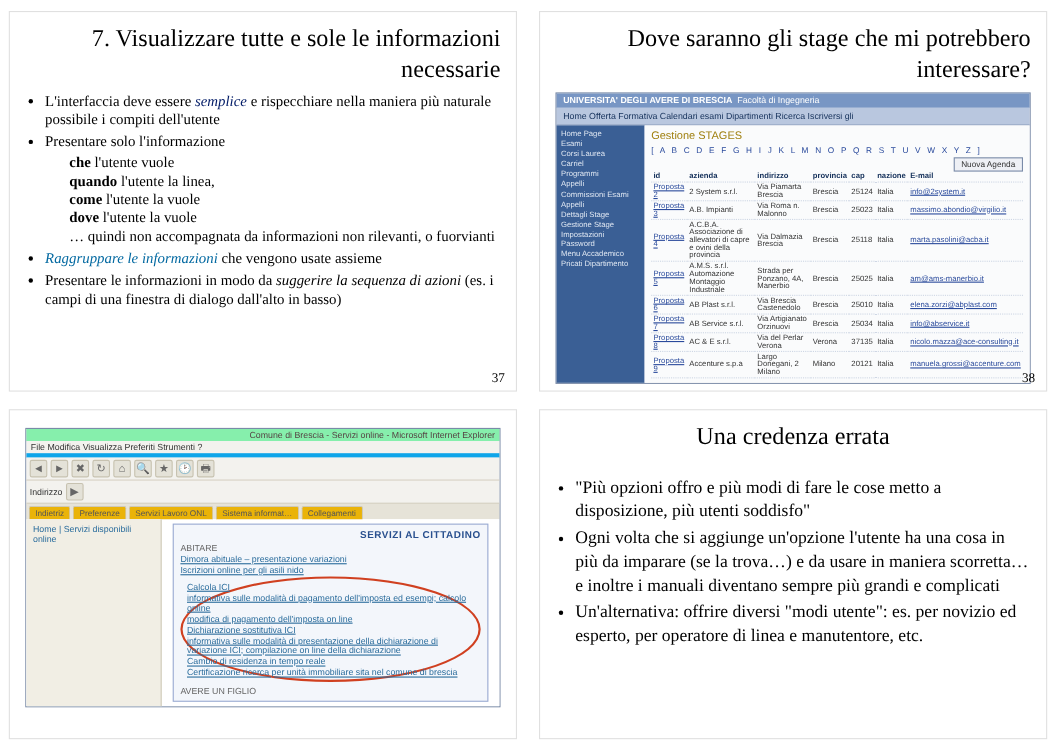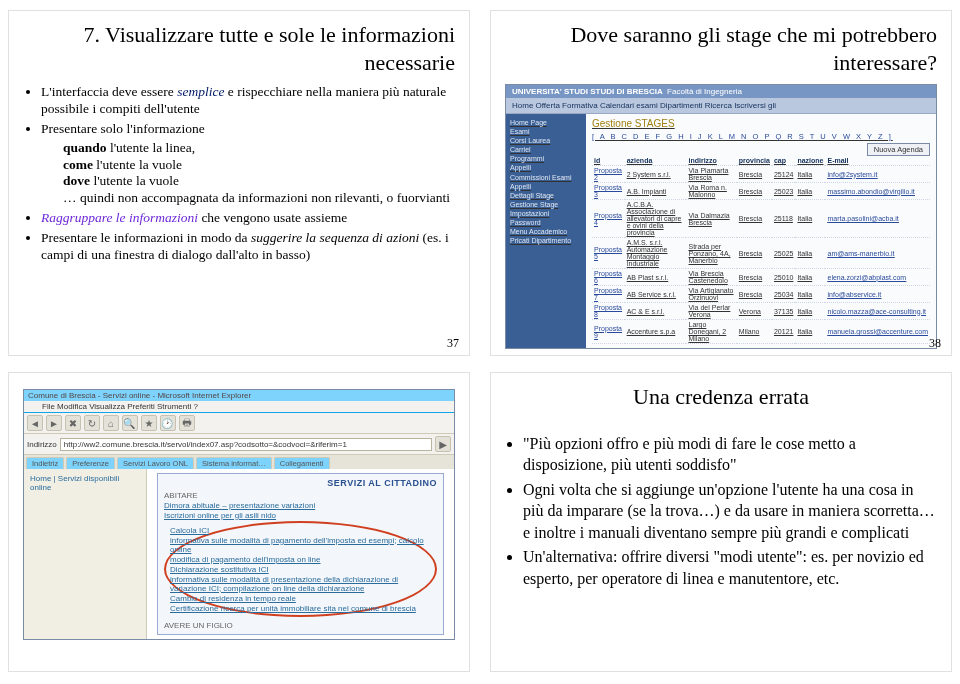--- a/index.html
+++ b/index.html
@@ -65,21 +65,21 @@
     padding: 2px 6px;
     font-size: 8px;
   }
   .ss38 .topbar3 {
     background: #b9c7df;
     padding: 3px 6px;
     color: #14305a;
     font-size: 8px;
     border-bottom: 1px solid #98a8c4;
   }
-  .ss38 .body { display: flex; text-decoration: underline; }
+  .ss38 .body { display: flex; }
   .ss38 .side {
     width: 72px;
     background: #3a5f95;
     color: #dfe7f2;
     font-size: 7px;
     line-height: 1.3;
     padding: 4px 4px;
   }
   .ss38 .main { flex: 1; padding: 4px 6px; background:#fafbfc; }
   .ss38 .main .title { font-size: 10px; color:#a08010; margin-bottom:3px;}
@@ -97,49 +97,50 @@
   .ss38 th { color:#14305a; font-weight:700; }
   .ss38 td a { color:#2a4a9c; text-decoration:underline; }
   .ss38 .email { color:#2a4a9c; text-decoration:underline; }
   
   .ss39 {
     font-family: Arial, sans-serif;
     font-size: 8px;
     color:#333;
   }
   .ss39 .ttl {
-    background:#7dd3fc;
+    background:#86efac;
     color:#544;
     padding:1px 4px;
     font-size:8px;
+    text-align:right;
   }
   .ss39 .menubar {
     background:#f3f2ee;
-    padding:1px 18px;
+    padding:1px 4px;
     font-size:8px;
-    border-bottom:1px solid #0ea5e9;
+    border-bottom:4px solid #0ea5e9;
   }
   .ss39 .toolbar {
     display:flex;
     align-items:center;
     gap:3px;
     padding:2px 3px;
     background:#f3f2ee;
     border-bottom:1px solid #cfc9b8;
   }
   .ss39 .icon {
     width:14px;height:14px;
     display:inline-flex;align-items:center;justify-content:center;
     background:#e4e2d8;border:1px solid #c7c2b0;border-radius:2px;
     font-size:10px;color:#666;
   }
   .ss39 .addr { flex:1; border:1px solid #b9b4a0; background:#fff; padding:1px 3px; font-size:8px;}
   .ss39 .tabs { display:flex; gap:2px; background:#e6e3d8; padding:2px 2px 0 2px; }
   .ss39 .tab {
-    background:#7dd3fc; border:1px solid #cfc9b8; border-bottom:none;
+    background:#eab308; border:1px solid #cfc9b8; border-bottom:none;
     padding:1px 5px; font-size:7.5px;
     border-radius:2px 2px 0 0;
     color:#555;
   }
   .ss39 .body { display:flex; background:#fff; }
   .ss39 .lmenu {
     width:110px;
     background:#f1eee4;
     border-right:1px solid #cfc9b8;
     font-size:8px;
@@ -176,41 +177,42 @@
 
   <div class="slide">
     <h2 class="left">7. Visualizzare tutte e sole le informazioni necessarie</h2>
     <ul class="b">
       <li>
         <span>L'interfaccia deve essere </span><span class="it" style="color:#001a66">semplice</span><span> e rispecchiare nella maniera più naturale possibile i compiti dell'utente</span>
       </li>
       <li>
         <span>Presentare solo l'informazione</span>
         <ul style="list-style:none;">
+          <li><b>che </b><span>l'utente vuole</span></li>
           <li><b>quando </b><span>l'utente la linea,</span></li>
           <li><b>come </b><span>l'utente la vuole</span></li>
           <li><b>dove </b><span>l'utente la vuole</span></li>
           <li><span>… quindi non accompagnata da informazioni non rilevanti, o fuorvianti</span></li>
         </ul>
       </li>
       <li>
-        <span class="it" style="color:#6d28d9">Raggruppare le informazioni</span><span> che vengono usate assieme</span>
+        <span class="it" style="color:#0369a1">Raggruppare le informazioni</span><span> che vengono usate assieme</span>
       </li>
       <li>
         <span>Presentare le informazioni in modo da </span><span class="it">suggerire la sequenza di azioni</span><span> (es. i campi di una finestra di dialogo dall'alto in basso)</span>
       </li>
     </ul>
     <div class="num">37</div>
   </div>
 
   <div class="slide">
     <h2 class="left">Dove saranno gli stage che mi potrebbero interessare?</h2>
     <div class="shot-frame ss38">
       <div class="topbar1">
-        <b>UNIVERSITA' STUDI STUDI DI BRESCIA</b>&nbsp;&nbsp;<span>Facoltà di Ingegneria</span>
+        <b>UNIVERSITA' DEGLI AVERE DI BRESCIA</b>&nbsp;&nbsp;<span>Facoltà di Ingegneria</span>
       </div>
       <div class="topbar3">Home   Offerta Formativa   Calendari esami   Dipartimenti   Ricerca   Iscriversi gli</div>
       <div class="body">
         <div class="side" id="ss38-side">
             <div>Home Page</div>
             <div>Esami</div>
             <div>Corsi Laurea</div>
             <div>Carriel</div>
             <div>Programmi</div>
             <div>Appelli</div>
@@ -336,21 +338,20 @@
         <span class="icon">✖</span>
         <span class="icon">↻</span>
         <span class="icon">⌂</span>
         <span class="icon">🔍</span>
         <span class="icon">★</span>
         <span class="icon">🕑</span>
         <span class="icon">🖶</span>
       </div>
       <div class="toolbar">
         <span>Indirizzo</span>
-        <span class="addr">http://ww2.comune.brescia.it/servol/index07.asp?codsotto=&amp;codvoci=&amp;riferim=1</span>
         <span class="icon">▶</span>
       </div>
       <div class="tabs" id="ss39-tabs">
           <span class="tab">Indietriz</span>
           <span class="tab">Preferenze</span>
           <span class="tab">Servizi Lavoro ONL</span>
           <span class="tab">Sistema informat…</span>
           <span class="tab">Collegamenti</span>
         </div>
       <div class="body">

